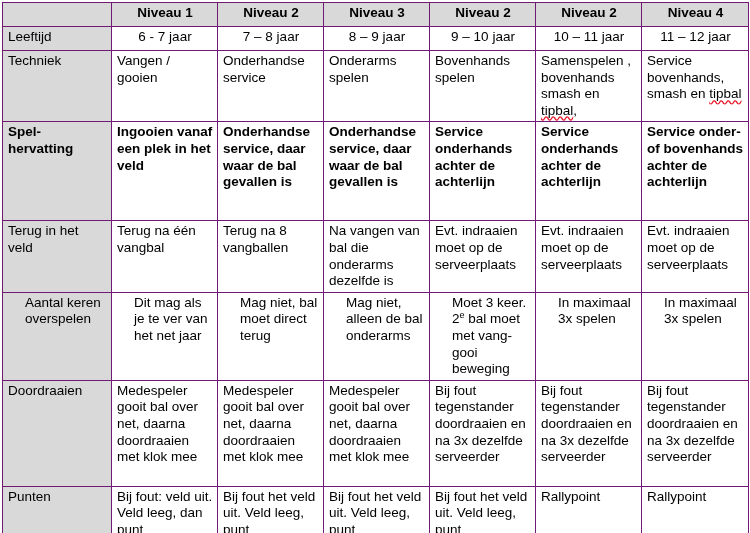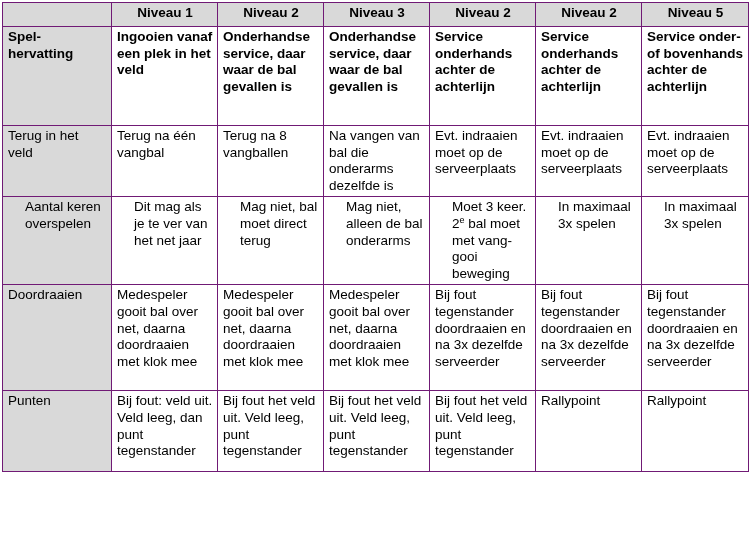--- a/index.html
+++ b/index.html
@@ -103,26 +103,44 @@
         <col class="c-lvl6">
     </colgroup>
     <thead>
       <tr class="header-row">
         <th class="corner"></th>
         <th>Niveau 1</th>
         <th>Niveau 2</th>
         <th>Niveau 3</th>
         <th>Niveau 2</th>
         <th>Niveau 2</th>
-        <th>Niveau 5</th>
+        <th>Niveau 4</th>
       </tr>
     </thead>
     <tbody>
 
+      <tr class="age-row r-leeftijd">
+        <td class="row-label">Leeftijd</td>
+        <td class="val">6 - 7 jaar</td>
+        <td class="val">7 – 8 jaar</td>
+        <td class="val">8 – 9 jaar</td>
+        <td class="val">9 – 10 jaar</td>
+        <td class="val">10 – 11 jaar</td>
+        <td class="val">11 – 12 jaar</td>
+      </tr>
 
+      <tr class="r-techniek">
+        <td class="row-label">Techniek</td>
+        <td>Vangen / gooien</td>
+        <td>Onderhandse service</td>
+        <td>Onderarms spelen</td>
+        <td>Bovenhands spelen</td>
+        <td>Samenspelen , bovenhands smash en <span class="spell">tipbal</span>,</td>
+        <td>Service bovenhands, smash en <span class="spell">tipbal</span></td>
+      </tr>
 
       <tr class="r-spel">
         <td class="row-label">Spel-<br>hervatting</td>
         <td>Ingooien vanaf een plek in het veld</td>
         <td>Onderhandse service, daar waar de bal gevallen is</td>
         <td>Onderhandse service, daar waar de bal gevallen is</td>
         <td>Service onderhands achter de achterlijn</td>
         <td>Service onderhands achter de achterlijn</td>
         <td>Service onder- of bovenhands achter de achterlijn</td>
       </tr>

